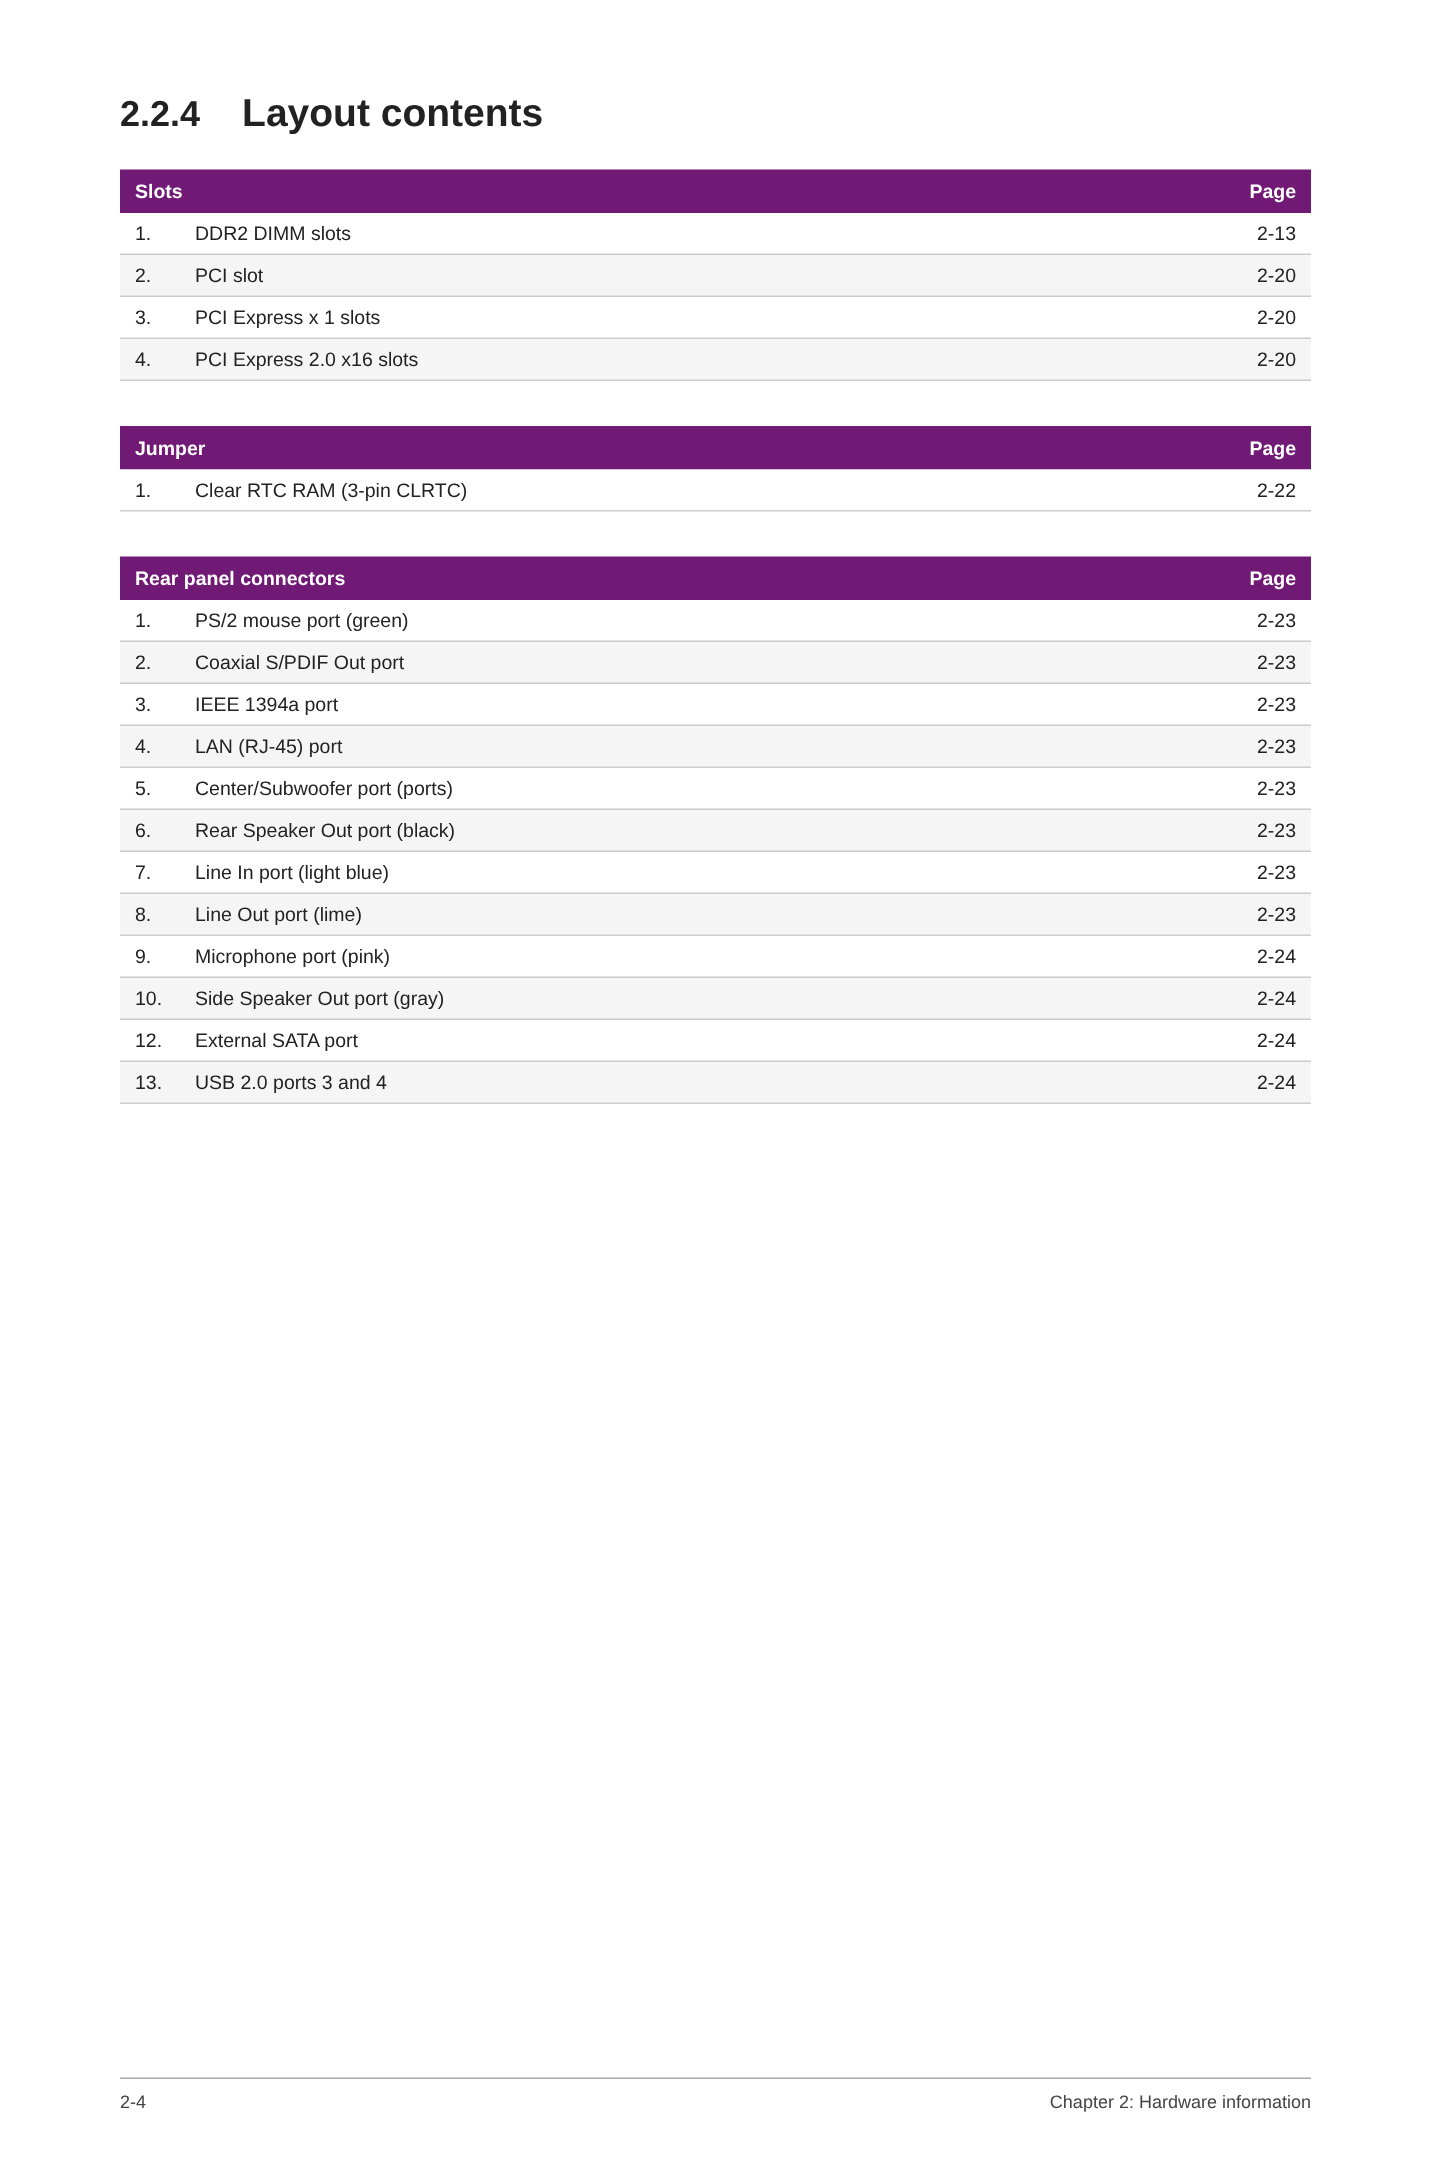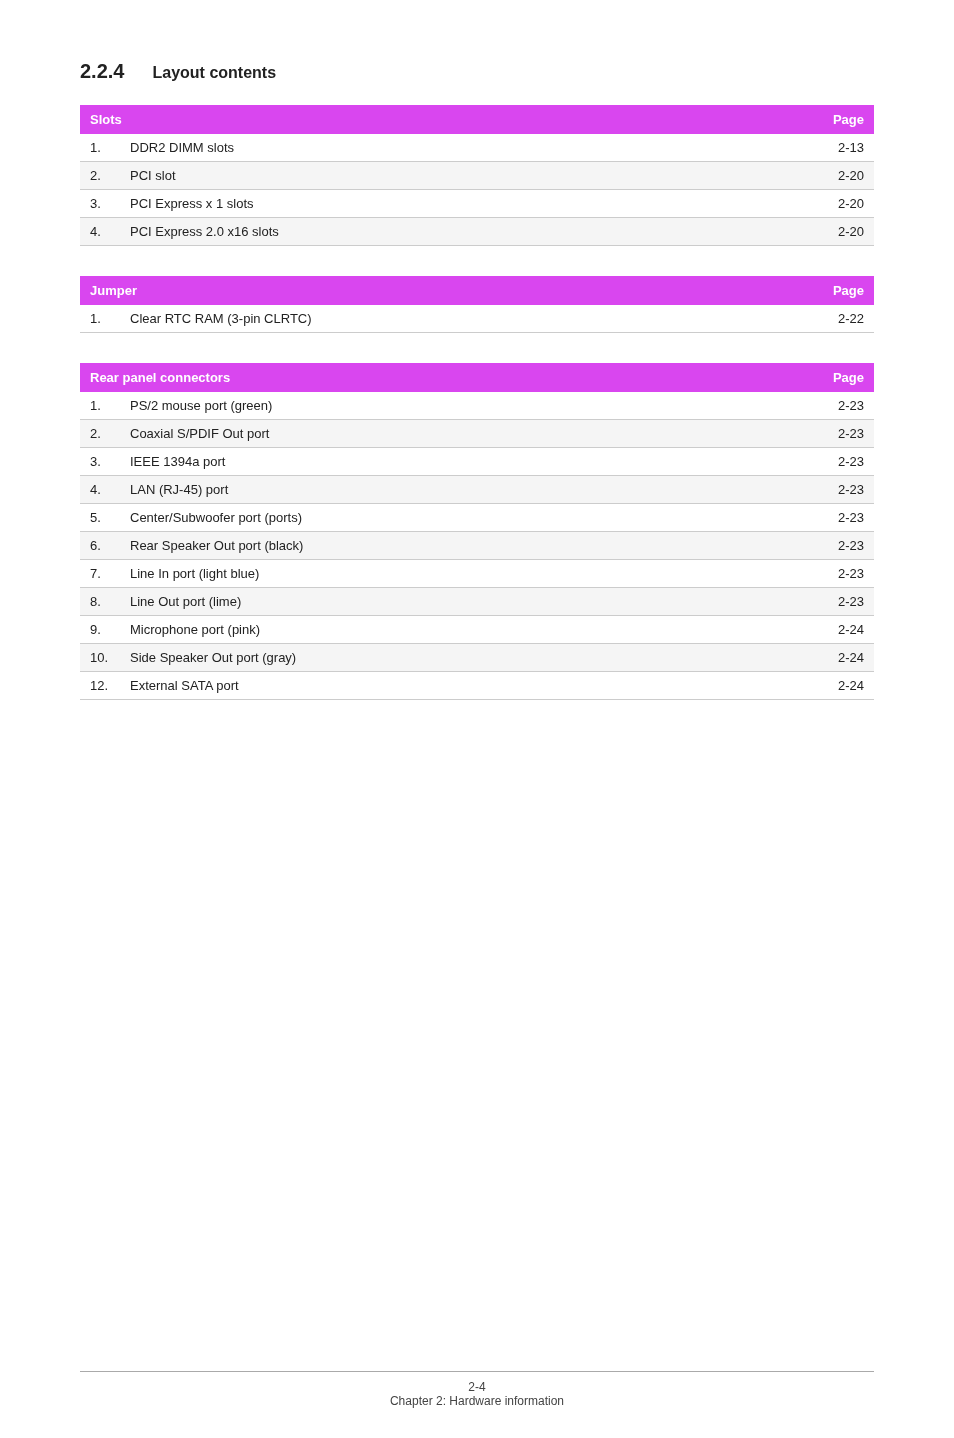--- a/index.html
+++ b/index.html
@@ -13,21 +13,21 @@
       padding: 60px 80px 60px 80px;
     }
 
     table {
       width: 100%;
       border-collapse: collapse;
       margin-bottom: 30px;
     }
 
     table thead tr {
-      background-color: #d946ef;
+      background-color: #701a75;
       color: #fff;
     }
 
     table thead th {
       padding: 7px 10px;
       font-weight: bold;
       font-size: 13px;
       text-align: left;
     }
 
@@ -67,29 +67,28 @@
       bottom: 30px;
       left: 80px;
       right: 80px;
       display: flex;
       justify-content: space-between;
       align-items: center;
       border-top: 1px solid #aaa;
       padding-top: 8px;
       font-size: 12px;
       color: #444;
-      flex-direction: column;
     }
   </style>
 </head>
 <body>
 
 <div style="display:flex; align-items:baseline; margin-bottom:22px;">
-  <span style="font-size:20px; font-weight:bold; margin-right:28px;">2.2.4</span>
-  <span style="font-size:16px; font-weight:bold;">Layout contents</span>
+  <span style="font-size:24px; font-weight:bold; margin-right:28px;">2.2.4</span>
+  <span style="font-size:26px; font-weight:bold;">Layout contents</span>
 </div>
 
 <table>
   <thead>
     <tr>
       <th colspan="2">Slots</th>
       <th class="right">Page</th>
     </tr>
   </thead>
   <tbody id="slots-body">
@@ -188,19 +187,24 @@
       <tr>
       <td class="num">10.</td>
       <td>Side Speaker Out port (gray)</td>
       <td class="page">2-24</td>
     </tr>
       <tr>
       <td class="num">12.</td>
       <td>External SATA port</td>
       <td class="page">2-24</td>
     </tr>
+      <tr>
+      <td class="num">13.</td>
+      <td>USB 2.0 ports 3 and 4</td>
+      <td class="page">2-24</td>
+    </tr>
     </tbody>
 </table>
 
 <div class="footer">
   <span>2-4</span>
   <span>Chapter 2: Hardware information</span>
 </div>
 
 </body></html>

